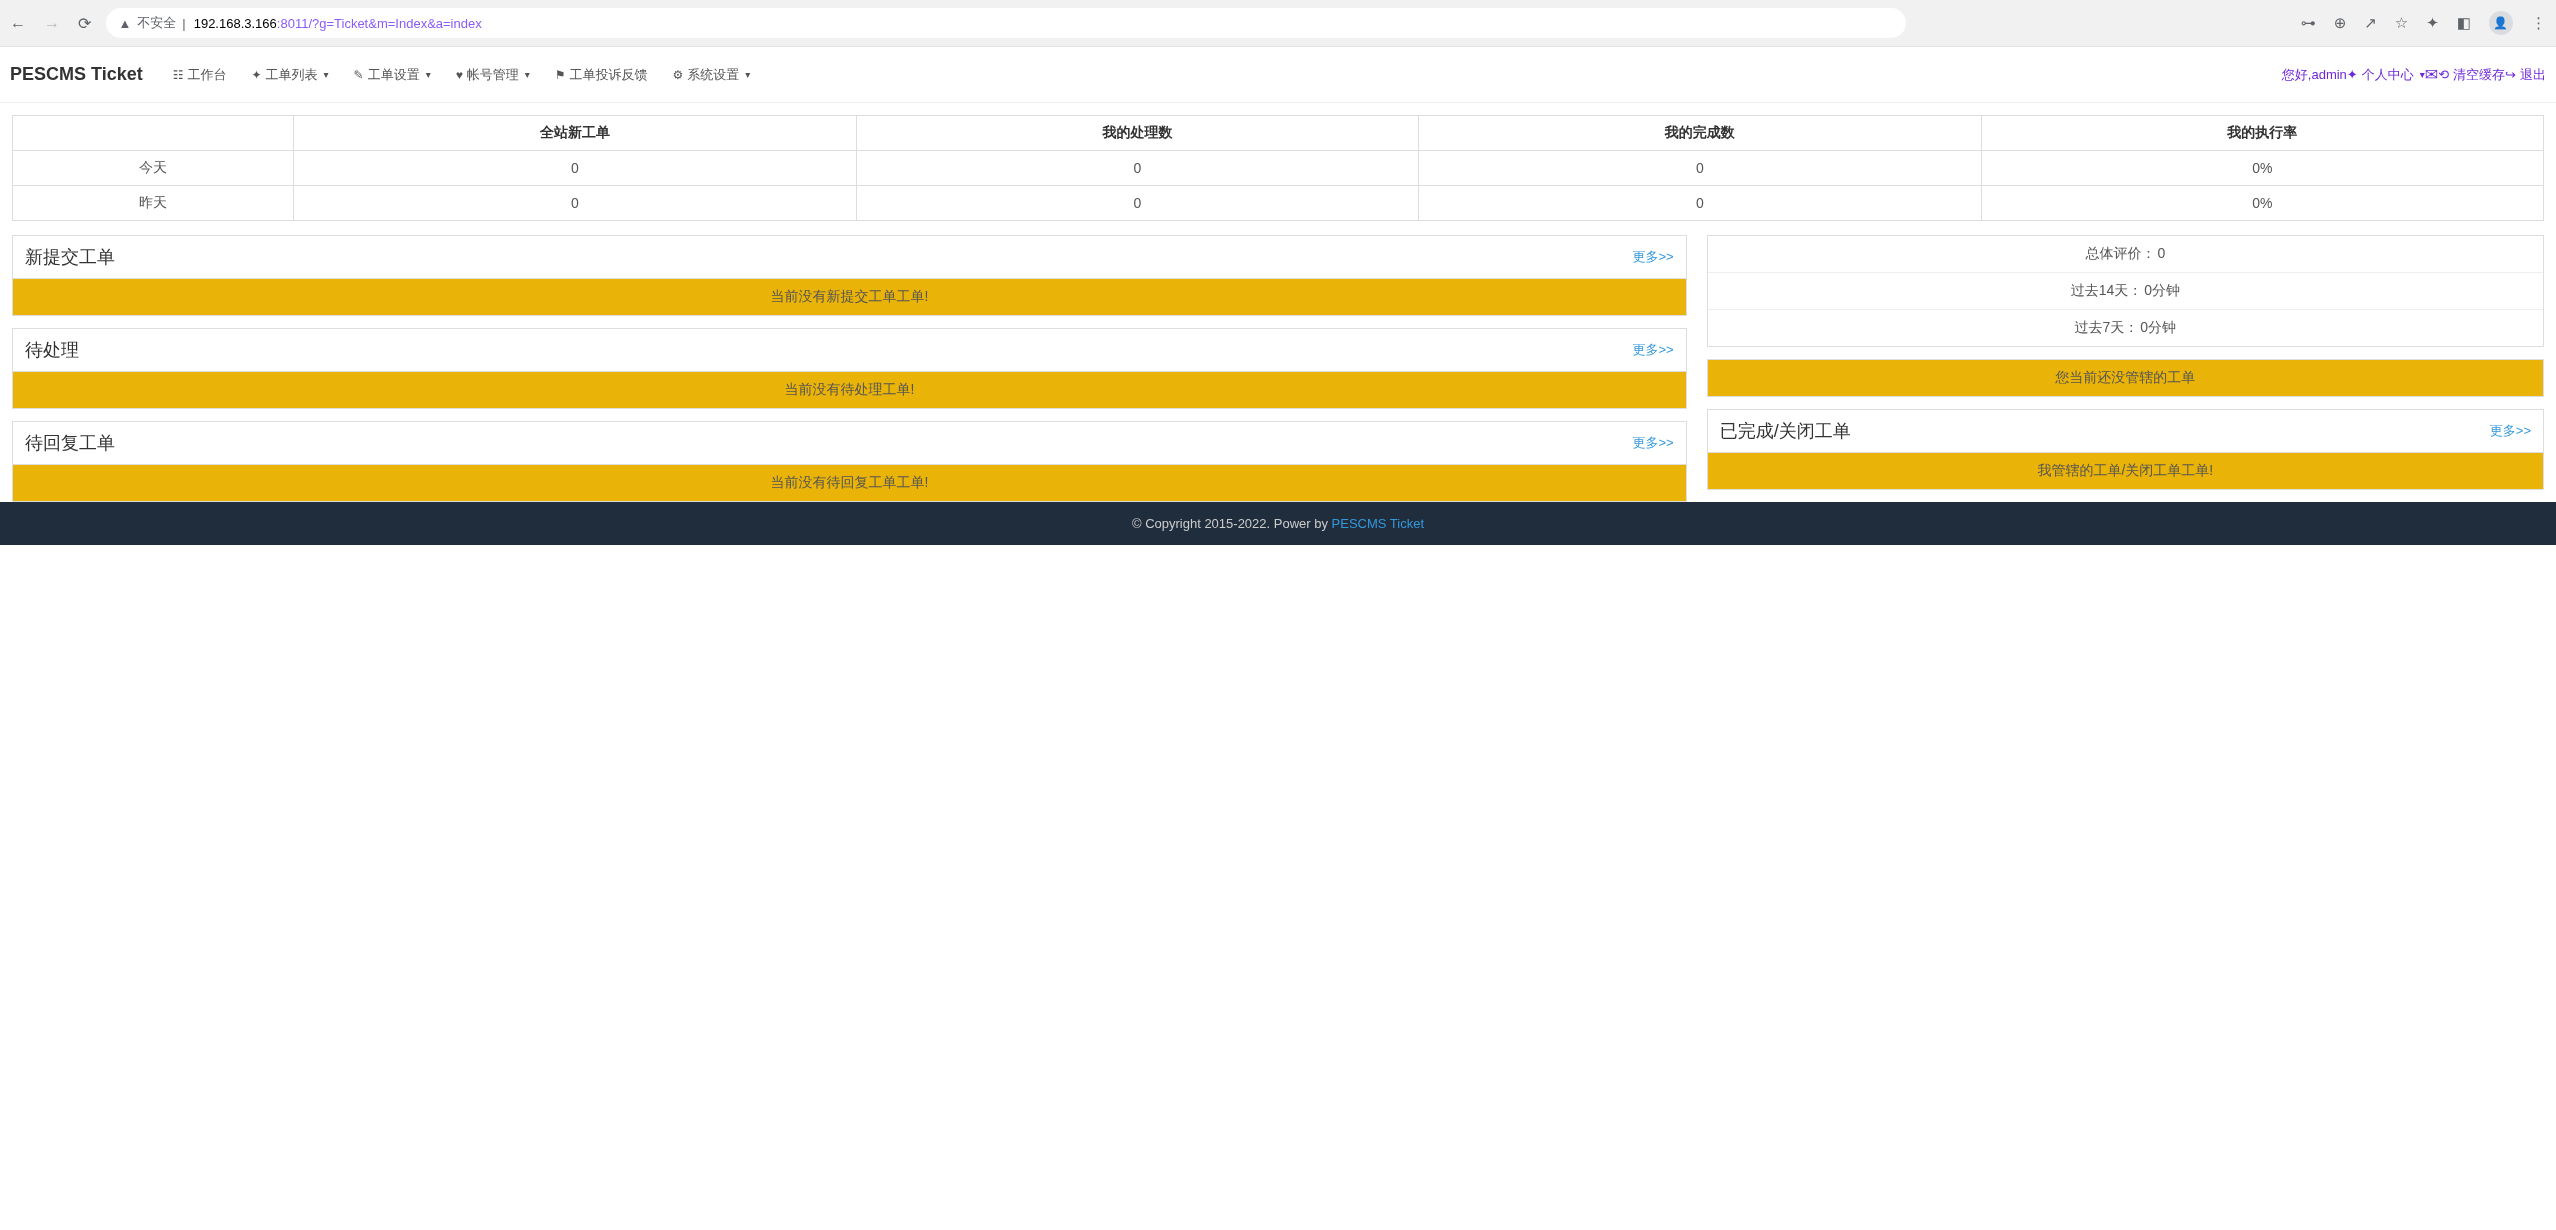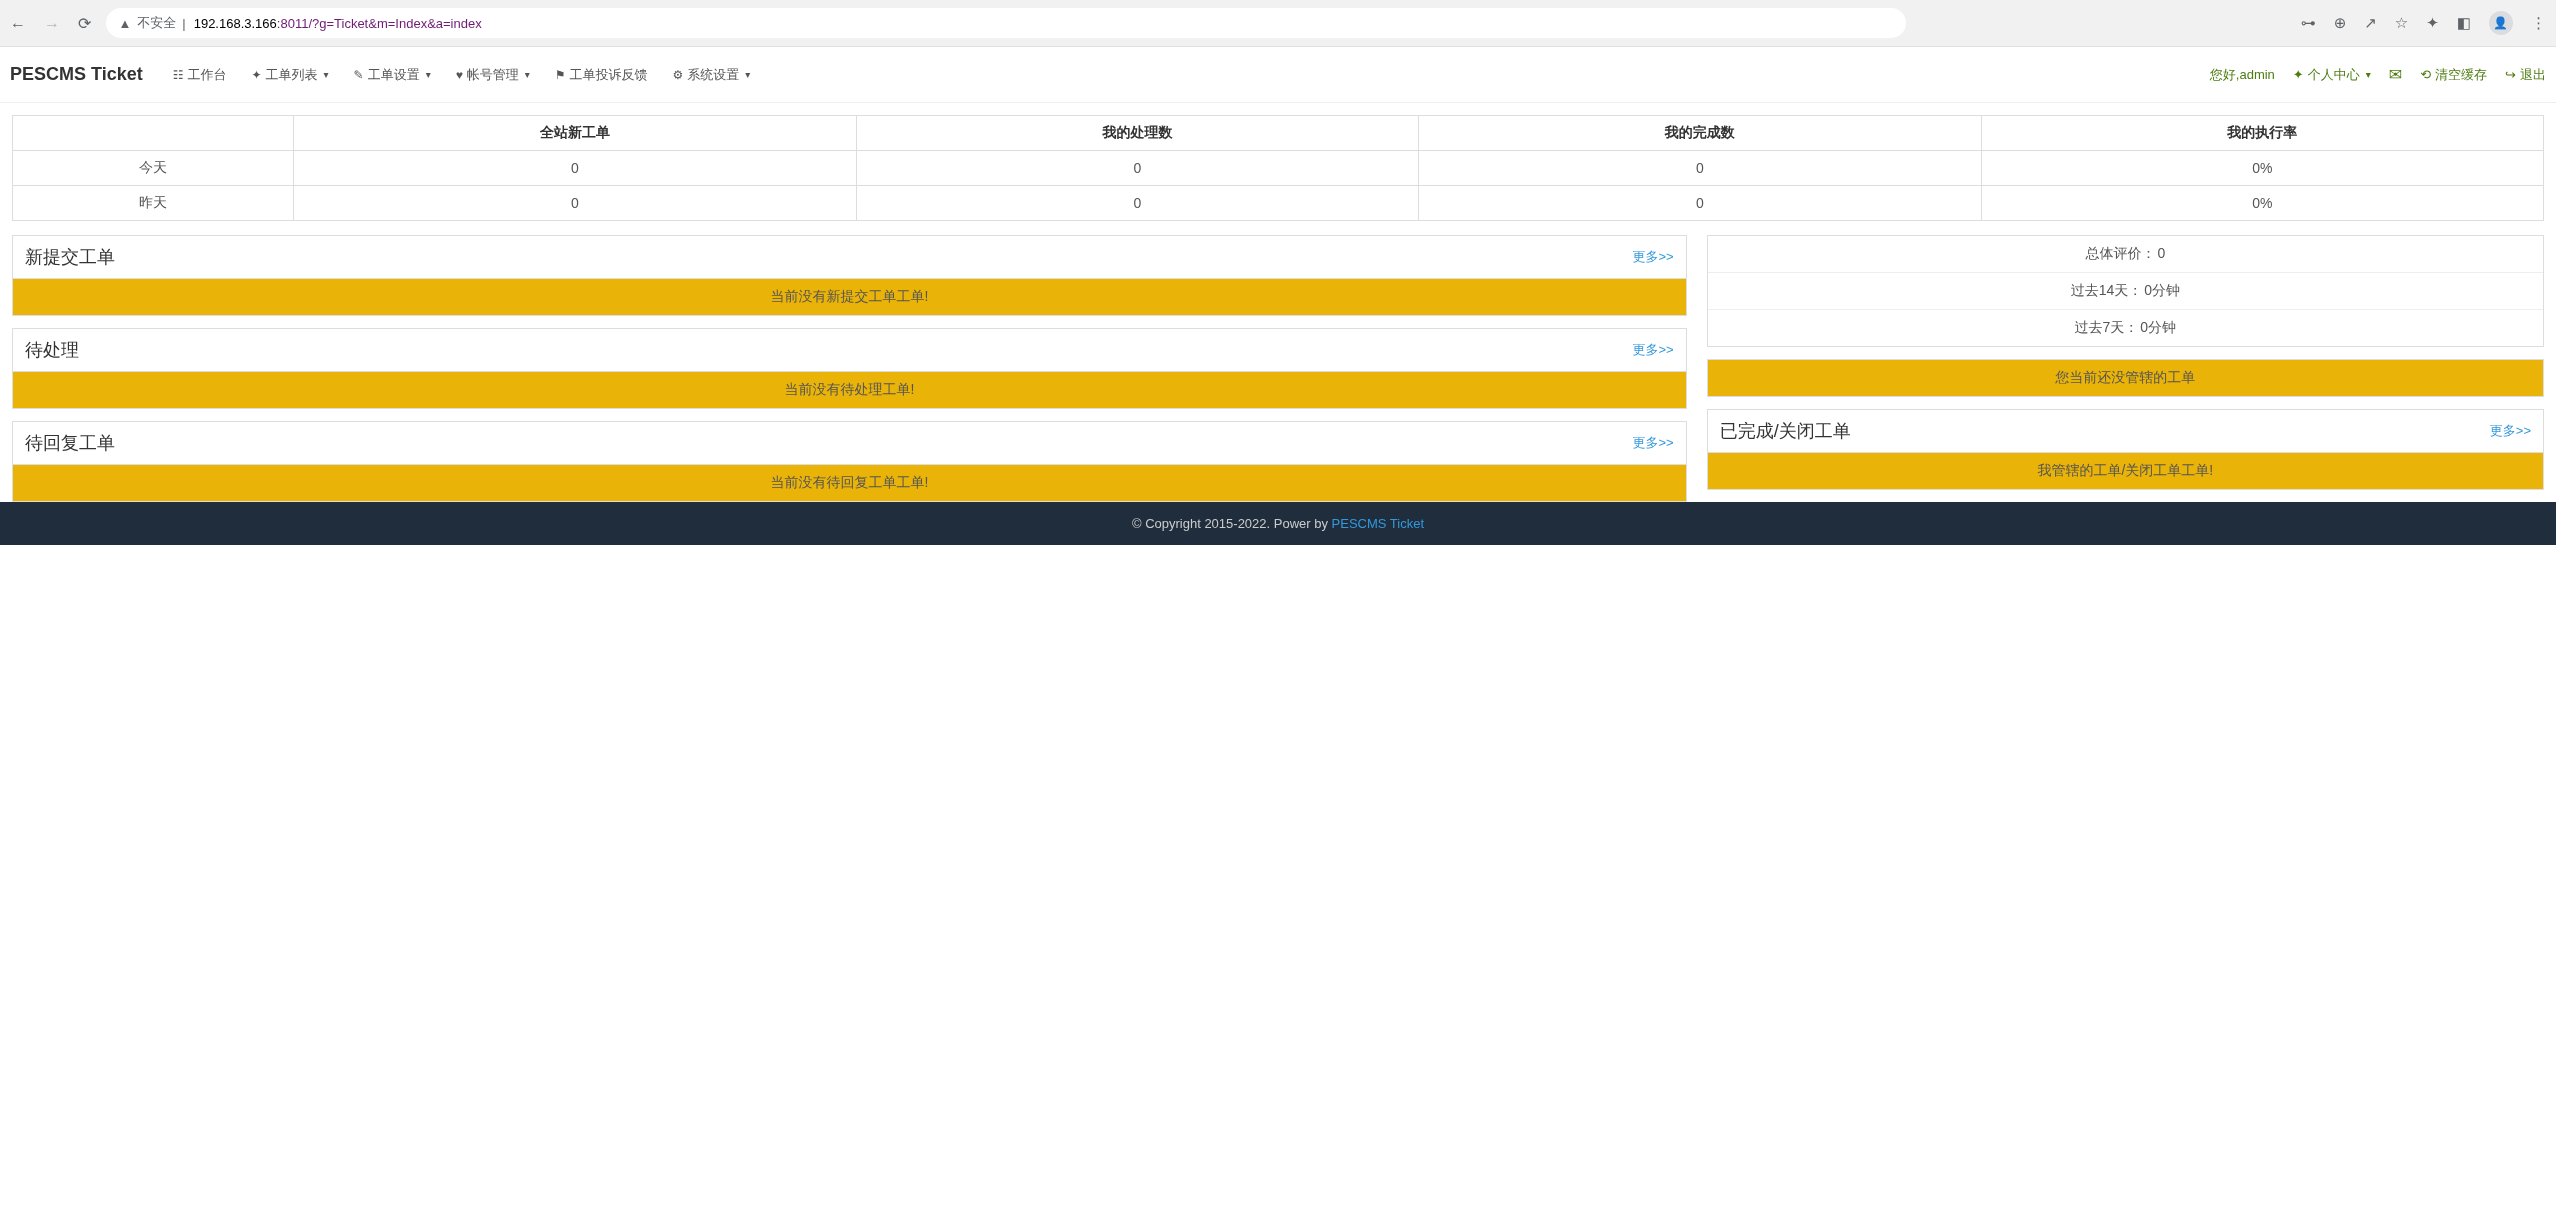--- a/index.html
+++ b/index.html
@@ -6,33 +6,33 @@
     body { font-family: "Microsoft YaHei", Arial, sans-serif; font-size: 14px; color: #333; background: #fff; }
     
     
     .browser-chrome { height: 47px; background: #f1f1f1; border-bottom: 1px solid #e0e0e0; display: flex; align-items: center; padding: 0 10px; gap: 15px; }
     .nav-arrows { display: flex; gap: 18px; align-items: center; color: #5f6368; }
     .nav-arrow { font-size: 16px; cursor: pointer; }
     .reload-icon { font-size: 16px; cursor: pointer; color: #5f6368; }
     .url-bar { flex: 1; height: 30px; background: #fff; border-radius: 15px; display: flex; align-items: center; padding: 0 12px; gap: 8px; color: #5f6368; font-size: 13px; max-width: 1800px; }
     .insecure { display: flex; align-items: center; gap: 6px; }
     .url-text { color: #000; }
-    .url-path { color: #701a75; text-align: right; }
+    .url-path { color: #8b5cf6; text-align: right; }
     .browser-actions { display: flex; gap: 18px; align-items: center; color: #5f6368; margin-left: auto; }
     .browser-action-icon { cursor: pointer; font-size: 15px; }
     .avatar-circle { width: 24px; height: 24px; border-radius: 50%; background: #dadce0; display: flex; align-items: center; justify-content: center; cursor: pointer; }
     
     
     .app-header { height: 56px; background: #fff; border-bottom: 1px solid #eee; display: flex; align-items: center; padding: 0 10px; }
     .brand { font-size: 18px; font-weight: 600; margin-right: 20px; }
     .nav-menu { display: flex; gap: 5px; }
     .nav-item { display: flex; align-items: center; gap: 4px; padding: 8px 10px; color: #555; cursor: pointer; font-size: 13px; }
     .nav-icon { font-size: 12px; }
     .caret { font-size: 10px; margin-left: 2px; }
-    .header-right { margin-left: auto; display: flex; align-items: center; gap: 18px; font-size: 13px; color: #4d7c0f; }
+    .header-right { margin-left: auto; display: flex; align-items: center; font-size: 13px; color: #6d28d9; }
     .header-right-item { display: flex; align-items: center; gap: 4px; cursor: pointer; }
     
     
     .content { padding: 12px 12px 0 12px; }
     
     
     .stats-table { width: 100%; border-collapse: collapse; background: #0ea5e9; }
     .stats-table th, .stats-table td { border: 1px solid #ddd; padding: 8px 10px; text-align: center; font-size: 14px; }
     .stats-table th { font-weight: bold; background: #fff; }
     .stats-table td { color: #555; background: #fff; }

